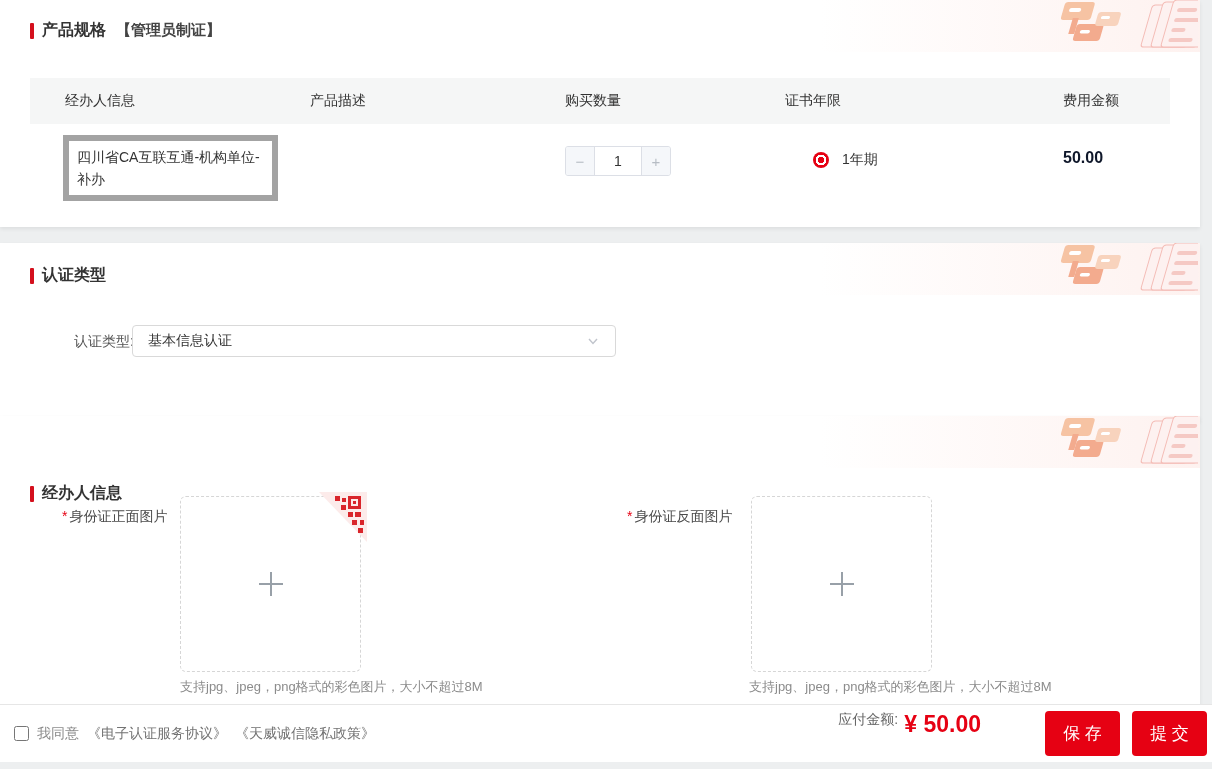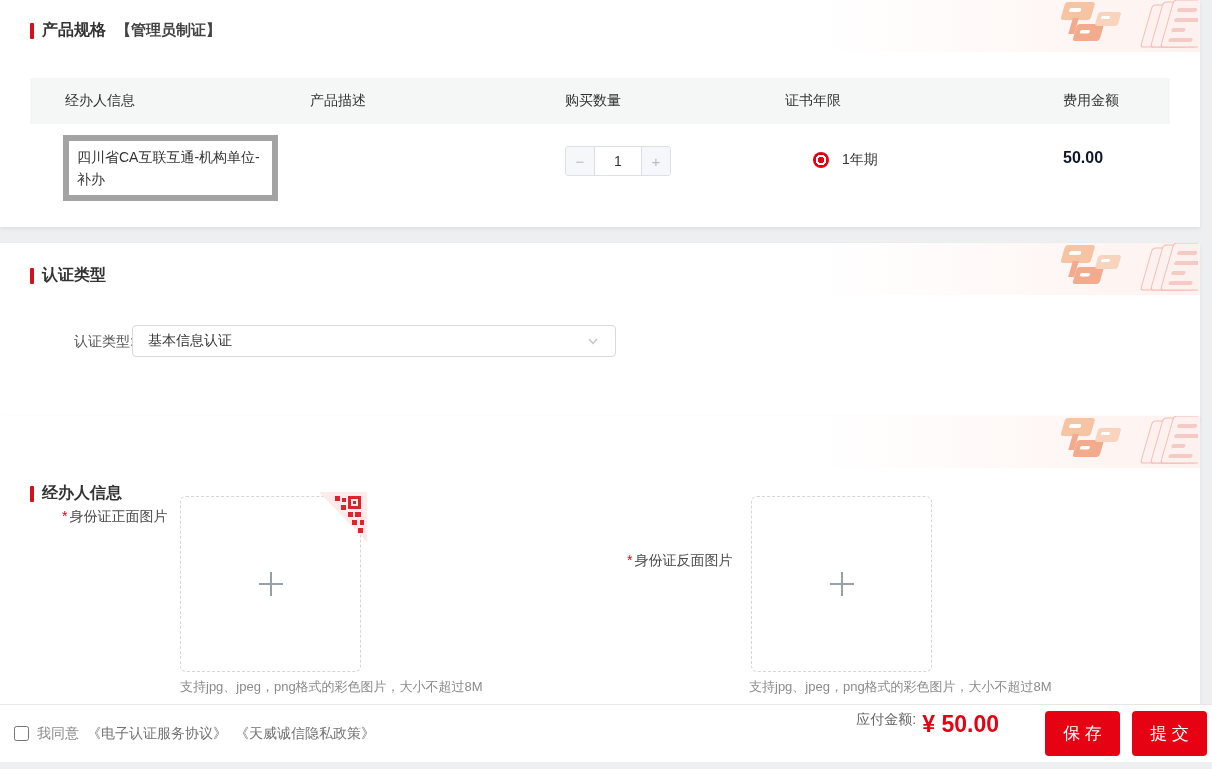--- a/index.html
+++ b/index.html
@@ -50,21 +50,21 @@
   
   .footer{position:absolute;left:0;top:704px;width:1212px;height:58px;background:#fff;border-top:1px solid #e6e6e6;box-sizing:border-box;display:flex;align-items:center;}
   .agree{display:flex;align-items:center;margin-left:14px;gap:8px;font-size:14px;}
   .agree input{width:15px;height:15px;margin:0;accent-color:#e60113;}
   .agree .txt{color:#8c8c8c;}
   .agree a{color:#737373;text-decoration:none;font-weight:500;}
   .pay{margin-left:auto;display:flex;align-items:flex-start;}
   .pay .plabel{font-size:14px;color:#666;}
   .pay .amount{font-size:23px;font-weight:700;color:#e60113;margin-left:6px;}
   .btn{width:75px;height:45px;border:none;border-radius:4px;background:#e60113;color:#fff;font-size:17px;font-family:inherit;cursor:pointer;}
-  .btn.save{margin-left:46px;}
+  .btn.save{margin-left:64px;}
   .btn.submit{margin-left:12px;margin-right:5px;}
 </style>
 </head>
 <body>
 
 <div class="page">
 
   <section class="panel panel1">
     <div class="wash"></div>
     <svg class="watermark" viewBox="0 0 170 50">
@@ -211,21 +211,21 @@
           <rect x="41" y="36" width="5" height="5"></rect>
         </g>
       </svg>
       <svg class="plus" width="32" height="32" viewBox="0 0 32 32">
         <line x1="16" y1="4" x2="16" y2="28" stroke="#98a0a8" stroke-width="2"></line>
         <line x1="4" y1="16" x2="28" y2="16" stroke="#98a0a8" stroke-width="2"></line>
       </svg>
     </div>
     <div class="hint" style="left:180px;">支持jpg、jpeg，png格式的彩色图片，大小不超过8M</div>
 
-    <div class="fld-label" style="left:627px;margin-top:44px;">
+    <div class="fld-label" style="left:627px;">
       <span class="star">*</span><span>身份证反面图片</span>
     </div>
     <div class="upload" style="left:751px;">
       <svg class="plus" width="32" height="32" viewBox="0 0 32 32">
         <line x1="16" y1="4" x2="16" y2="28" stroke="#98a0a8" stroke-width="2"></line>
         <line x1="4" y1="16" x2="28" y2="16" stroke="#98a0a8" stroke-width="2"></line>
       </svg>
     </div>
     <div class="hint" style="left:749px;">支持jpg、jpeg，png格式的彩色图片，大小不超过8M</div>
   </section>

